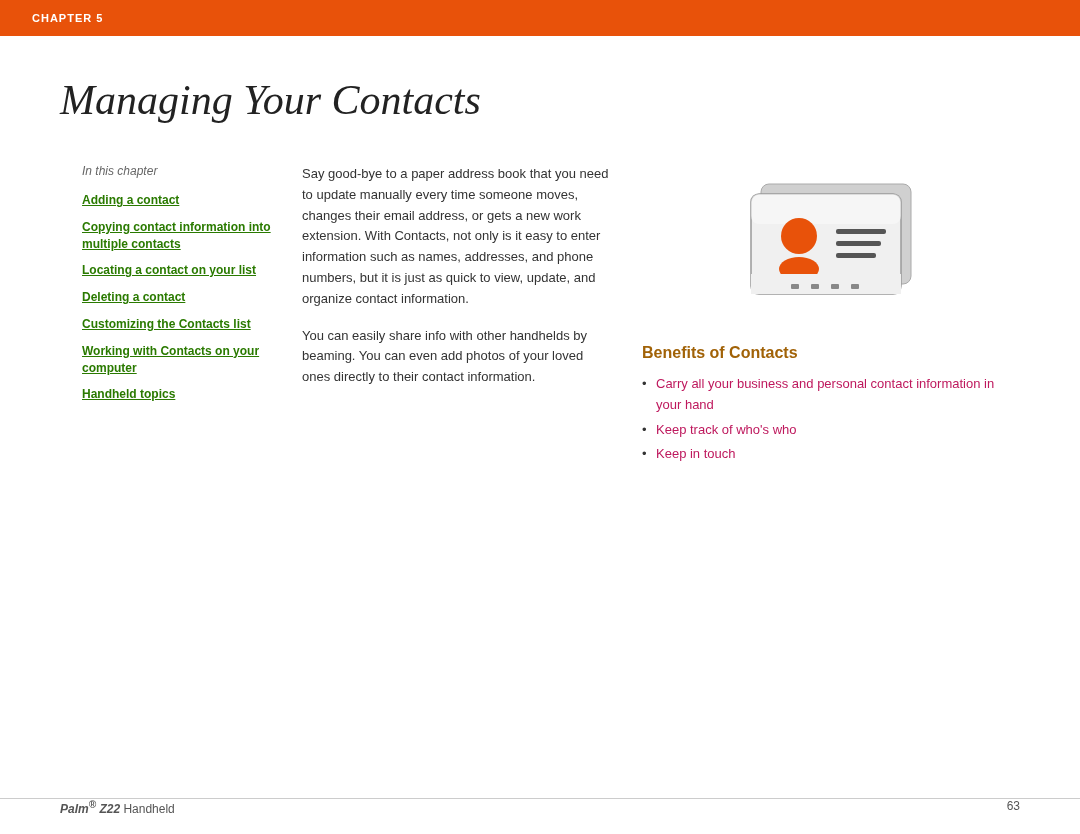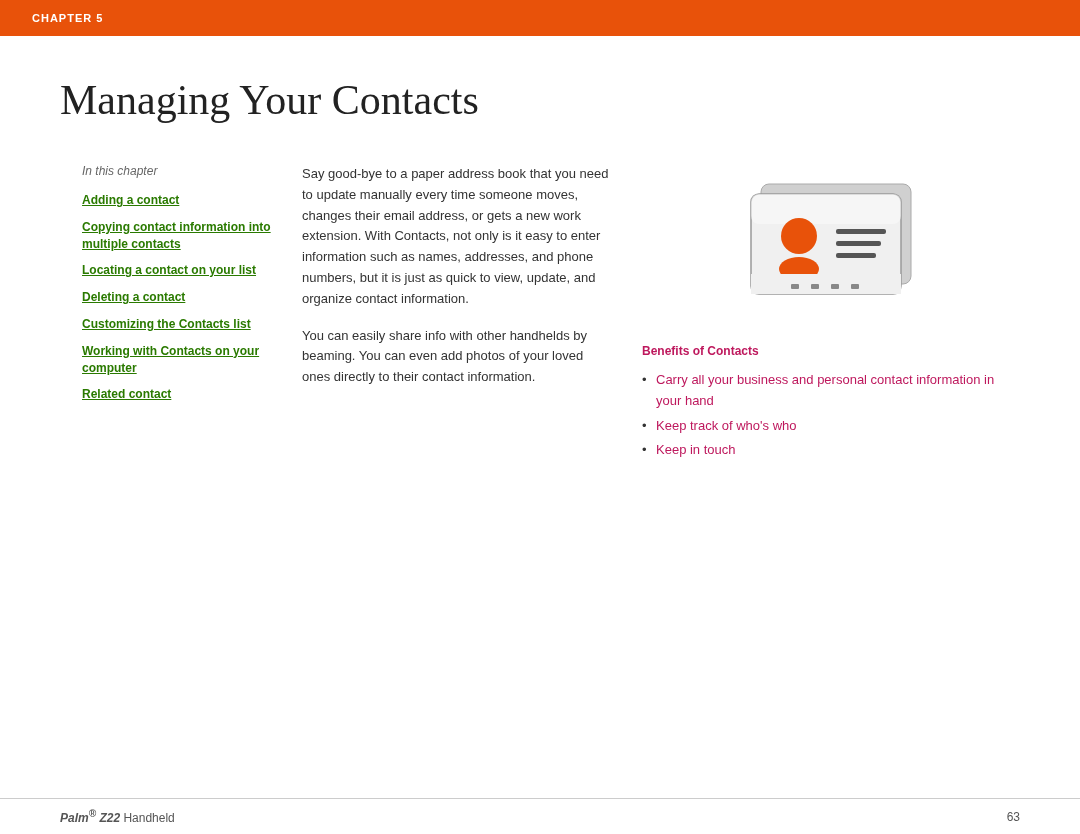--- a/index.html
+++ b/index.html
@@ -34,20 +34,21 @@
       padding: 40px 60px 30px 60px;
     }
 
     
     .page-title {
       font-size: 42px;
       font-weight: 300;
       color: #222222;
       margin-bottom: 40px;
       font-family: Georgia, 'Times New Roman', serif;
+      font-style: italic;
     }
 
     
     .columns {
       display: flex;
       gap: 0;
       align-items: flex-start;
       margin-left: 22px;
     }
 
@@ -96,23 +97,23 @@
     }
 
     
     .contact-icon-container {
       width: 200px;
       height: 160px;
       margin-bottom: 20px;
     }
 
     .benefits-title {
-      font-size: 12px;
+      font-size: 16px;
       font-weight: bold;
-      color: #be185d;
+      color: #a16207;
       margin-bottom: 12px;
       align-self: flex-start;
     }
     .benefits-list {
       list-style: none;
       padding: 0;
     }
     .benefits-list li {
       font-size: 13px;
       color: #be185d;
@@ -130,21 +131,20 @@
 
     
     .footer {
       position: absolute;
       bottom: 0;
       left: 0;
       right: 0;
       height: 36px;
       border-top: 1px solid #cccccc;
       display: flex;
-      align-items: center;
       padding: 0 60px;
       justify-content: space-between;
     }
     .footer-left {
       font-size: 12px;
       color: #555555;
     }
     .footer-left strong {
       font-style: italic;
     }
@@ -168,21 +168,21 @@
 
     <div class="left-col">
       <div class="in-this-chapter">In this chapter</div>
 
       <a class="toc-link">Adding a contact</a>
       <a class="toc-link">Copying contact information into multiple contacts</a>
       <a class="toc-link">Locating a contact on your list</a>
       <a class="toc-link">Deleting a contact</a>
       <a class="toc-link">Customizing the Contacts list</a>
       <a class="toc-link">Working with Contacts on your computer</a>
-      <a class="toc-link">Related contact</a>
+      <a class="toc-link">Handheld topics</a>
     </div>
 
     <div class="middle-col">
       <p>Say good-bye to a paper address book that you need to update manually every time someone moves, changes their email address, or gets a new work extension. With Contacts, not only is it easy to enter information such as names, addresses, and phone numbers, but it is just as quick to view, update, and organize contact information.</p>
       <p>You can easily share info with other handhelds by beaming. You can even add photos of your loved ones directly to their contact information.</p>
     </div>
 
     <div class="right-col">
 
       <div class="contact-icon-container">

